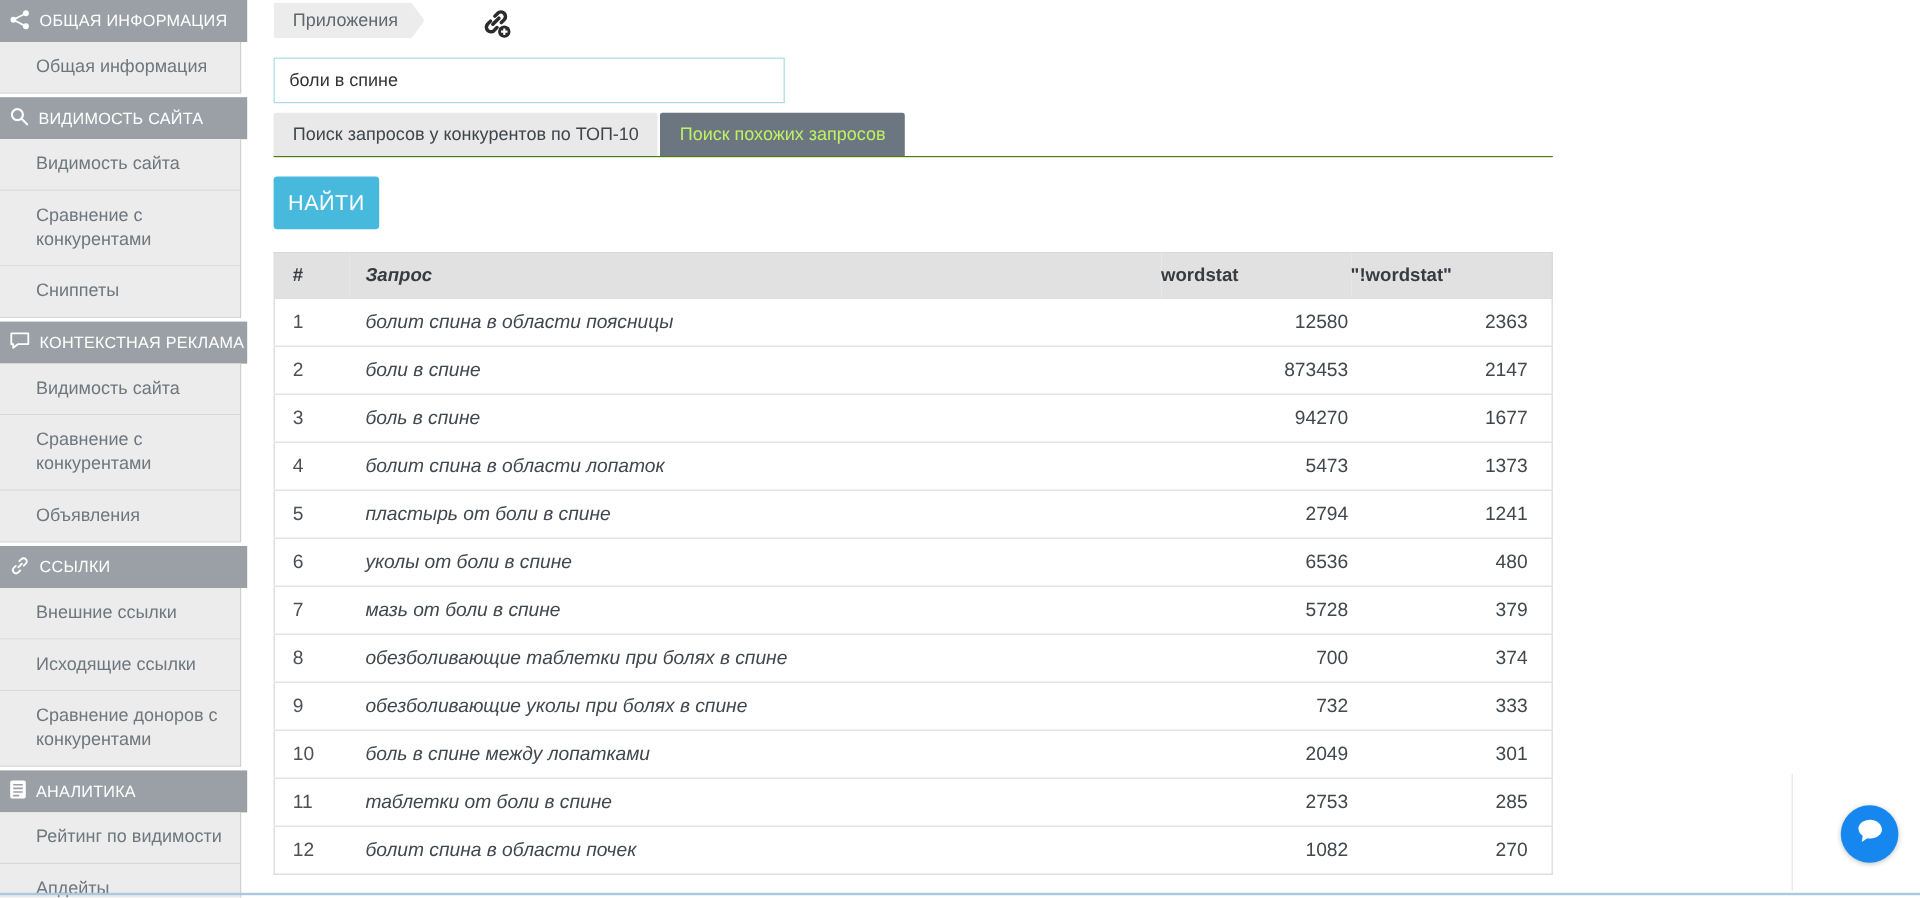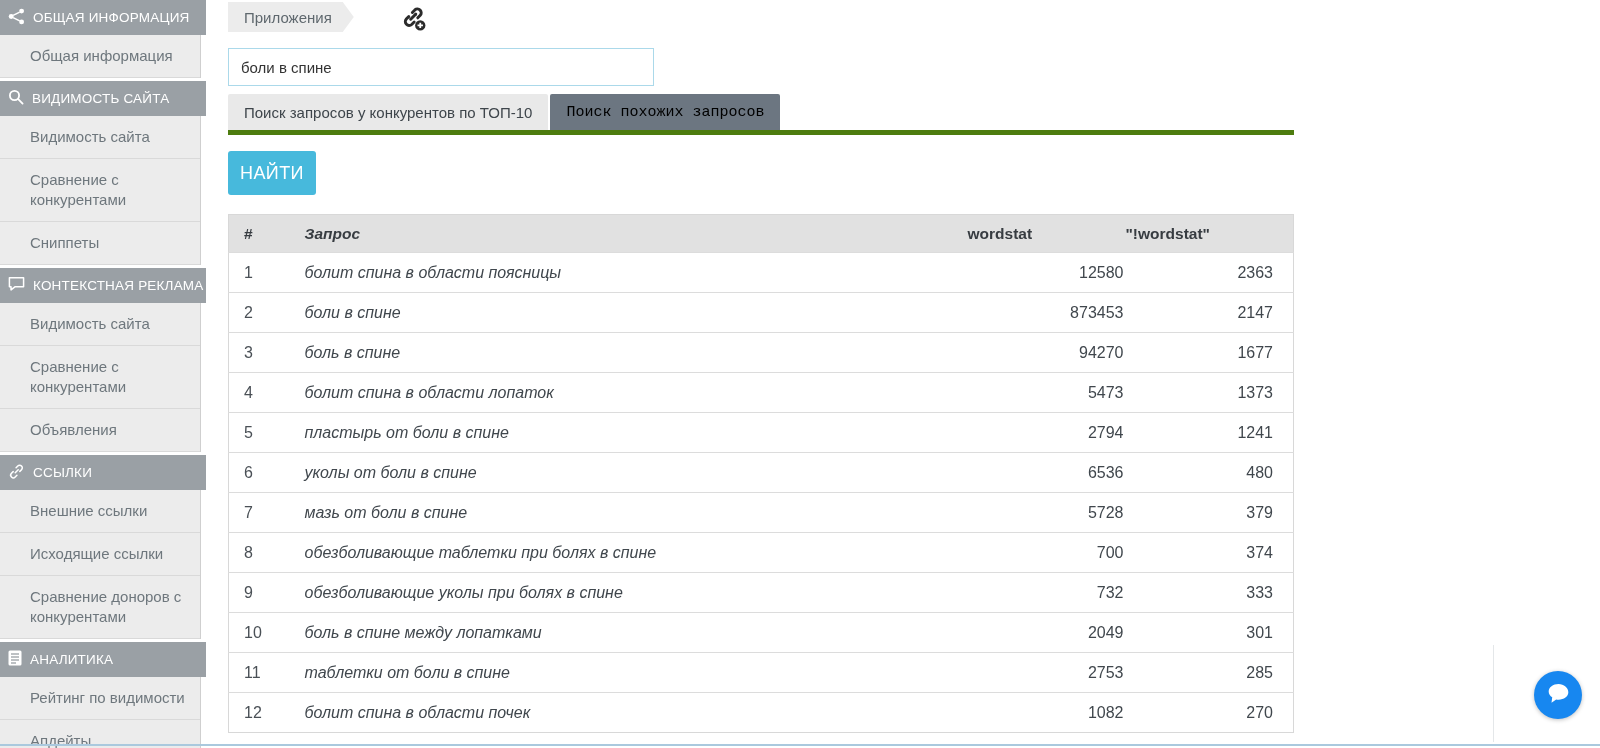--- a/index.html
+++ b/index.html
@@ -24,21 +24,21 @@
   .side-items { width:201px; border-right:1px solid #cfcfcf; }
   .side-item {
     background:#ececec; border-bottom:1px solid #d9d9d9;
     padding:11px 10px 11px 30px; font-size:15px; line-height:20px;
     color:#6e777d; cursor:pointer;
   }
 
   
   .main { position:absolute; left:228px; top:0; width:1066px; }
 
-  .breadcrumb { display:flex; align-items:center; margin-top:2px; height:30px;gap:16px; }
+  .breadcrumb { display:flex; align-items:flex-end; margin-top:2px; height:30px;gap:16px; }
   .crumb {
     background:#ececec; height:30px; display:flex; align-items:center;
     font-size:15px; margin-right:3px;
   }
   .crumb-first {
     padding:0 22px 0 16px;
     clip-path:polygon(0 0, calc(100% - 11px) 0, 100% 50%, calc(100% - 11px) 100%, 0 100%);
     color:#5f686e; cursor:pointer;
   }
   .crumb-rest {
@@ -47,27 +47,27 @@
     color:#c3c7cb;
   }
   .link-add { margin-left:27px; cursor:pointer; height:28px; display:flex; align-items:center; }
 
   .query-input {
     display:block; margin-top:16px; width:426px; height:38px;
     border:1px solid #abd9ea; background:#fff; outline:none;
     font-family:inherit; font-size:15px; color:#333; padding:0 12px;
   }
 
-  .tabs { margin-top:8px; display:flex; border-bottom:5px solid #4d7c0f; width:1066px; }
+  .tabs { margin-top:8px; display:flex; border-bottom:1px solid #4d7c0f; width:1066px; }
   .tab {
     height:36px; display:flex; align-items:center; padding:0 16px;
     font-size:15px; background:#e9e9e9; color:#3e454b; margin-right:2px;
     border-radius:2px 2px 0 0; cursor:pointer; white-space:nowrap;
   }
-  .tab.active { background:#6c7681; color:#000000;font-family:Liberation Mono, monospace; }
+  .tab.active { background:#6c7681; color:#bef264; }
 
   .find-btn {
     display:block; margin-top:16px; width:88px; height:44px;
     background:#47b9dc; border:none; border-radius:3px;
     color:#fff; font-family:inherit; font-size:18px; letter-spacing:.4px;
     cursor:pointer;
   }
 
   .result-table {
     margin-top:19px; width:1066px; border-collapse:collapse;

